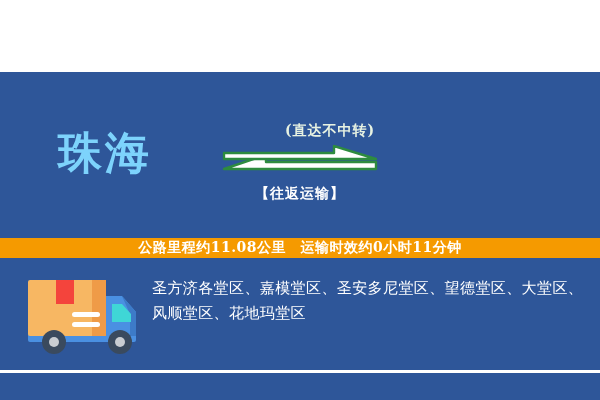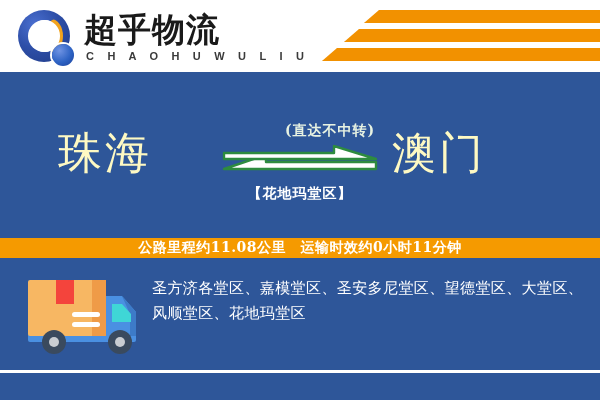--- a/index.html
+++ b/index.html
@@ -117,22 +117,22 @@
   .route-area {
     position: absolute;
     left: 0; top: 0;
     width: 600px; height: 166px;
   }
   .city {
     position: absolute;
     top: 52px;
     font-family: "DejaVu Serif", "Liberation Serif", serif;
     font-size: 44px;
-    font-weight: 400;
-    color: #fef9c3;
+    font-weight: 700;
+    color: #7dd3fc;
     letter-spacing: 3px;
     white-space: nowrap;
   }
   .city.from { left: 58px; }
   .city.to   { left: 392px; }
 
   .route-note-top {
     position: absolute;
     left: 0; top: 50px;
     width: 600px;
@@ -214,61 +214,38 @@
     left: 0; top: 301px;
     width: 600px; height: 27px;
     background: #2e5699;
   }
 </style>
 </head>
 <body>
 
 <div id="card">
 
-  <div class="header">
-
-    <div class="brand">
-
-      <div class="logo-mark">
-        <div class="ring"></div>
-        <div class="inner"></div>
-        <div class="moon"></div>
-        <div class="moon-cut"></div>
-        <div class="dot"></div>
-      </div>
-
-      <div class="brand-cn">超乎物流</div>
-      <div class="brand-en">C H A O H U W U L I U</div>
-    </div>
-
-    <div class="stripes">
-      <div class="stripe s1"></div>
-      <div class="stripe s2"></div>
-      <div class="stripe s3"></div>
-    </div>
-  </div>
 
   <div class="blue-panel">
 
     <div class="route-area">
 
       <div class="city from">珠海</div>
 
       <div class="route-note-top">(直达不中转)</div>
 
       <div class="arrow-wrap">
         <svg width="156" height="38" viewBox="0 0 156 38" xmlns="http://www.w3.org/2000/svg">
           <path d="M2 24 L44 10 L44 17 L154 17 L154 24 Z" fill="#ffffff" stroke="#2e8b3f" stroke-width="2.4" stroke-linejoin="round"></path>
           <path d="M154 14 L112 1 L112 8 L2 8 L2 14 Z" fill="#ffffff" stroke="#2e8b3f" stroke-width="2.4" stroke-linejoin="round" transform="translate(0,0)"></path>
         </svg>
       </div>
 
-      <div class="route-note-bottom">【花地玛堂区】</div>
-
-      <div class="city to">澳门</div>
+      <div class="route-note-bottom">【往返运输】</div>
+
     </div>
 
     <div class="info-bar">
       <span class="info-bar-text">公路里程约11.08公里　运输时效约0小时11分钟</span>
     </div>
 
     <div class="districts-area">
 
       <div class="truck">
         <svg width="116" height="86" viewBox="0 0 116 86" xmlns="http://www.w3.org/2000/svg">

